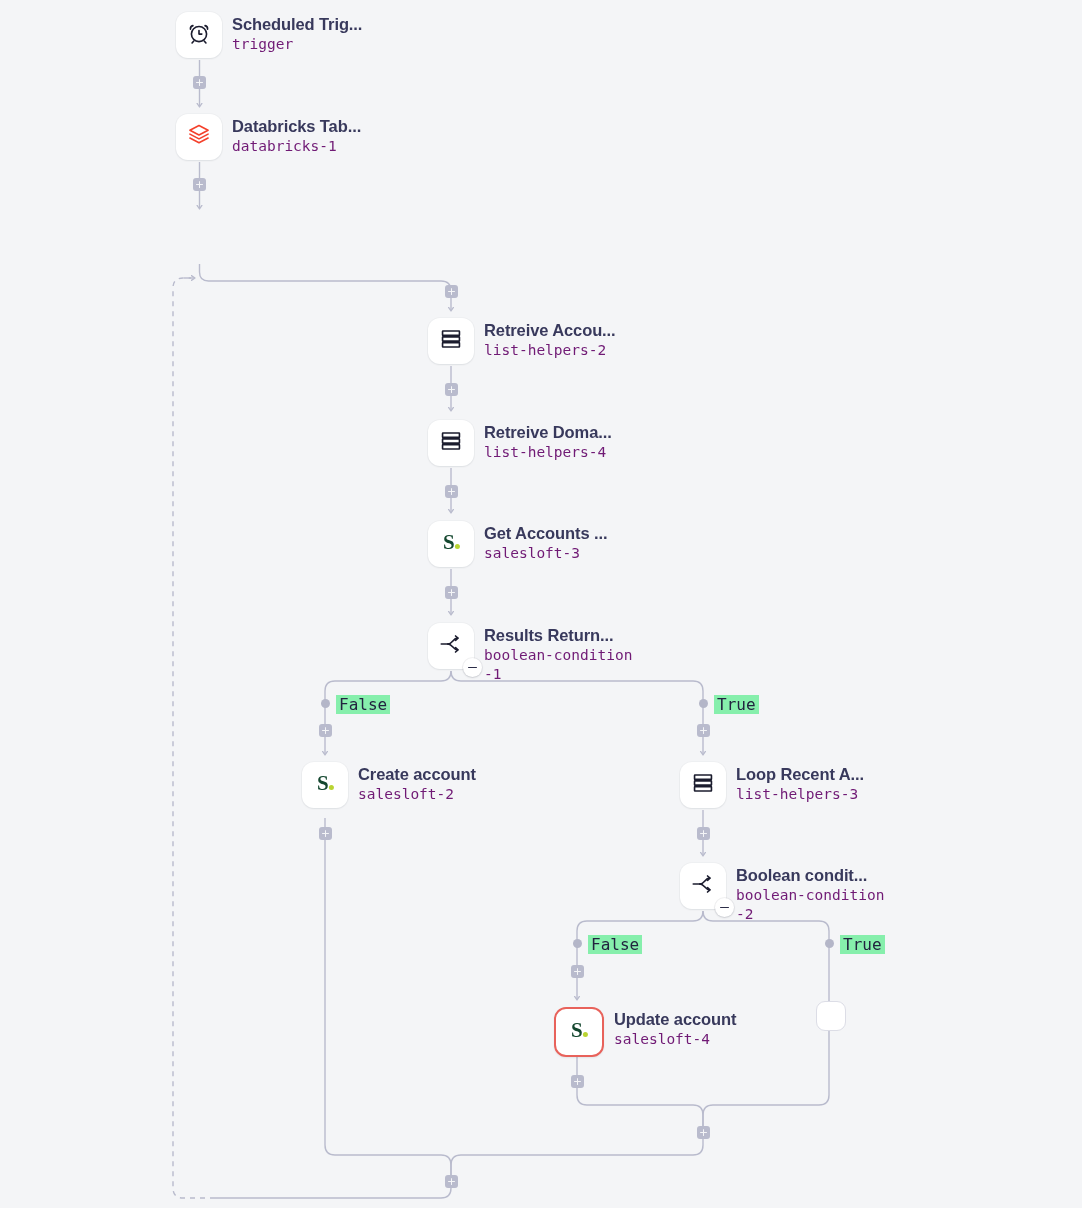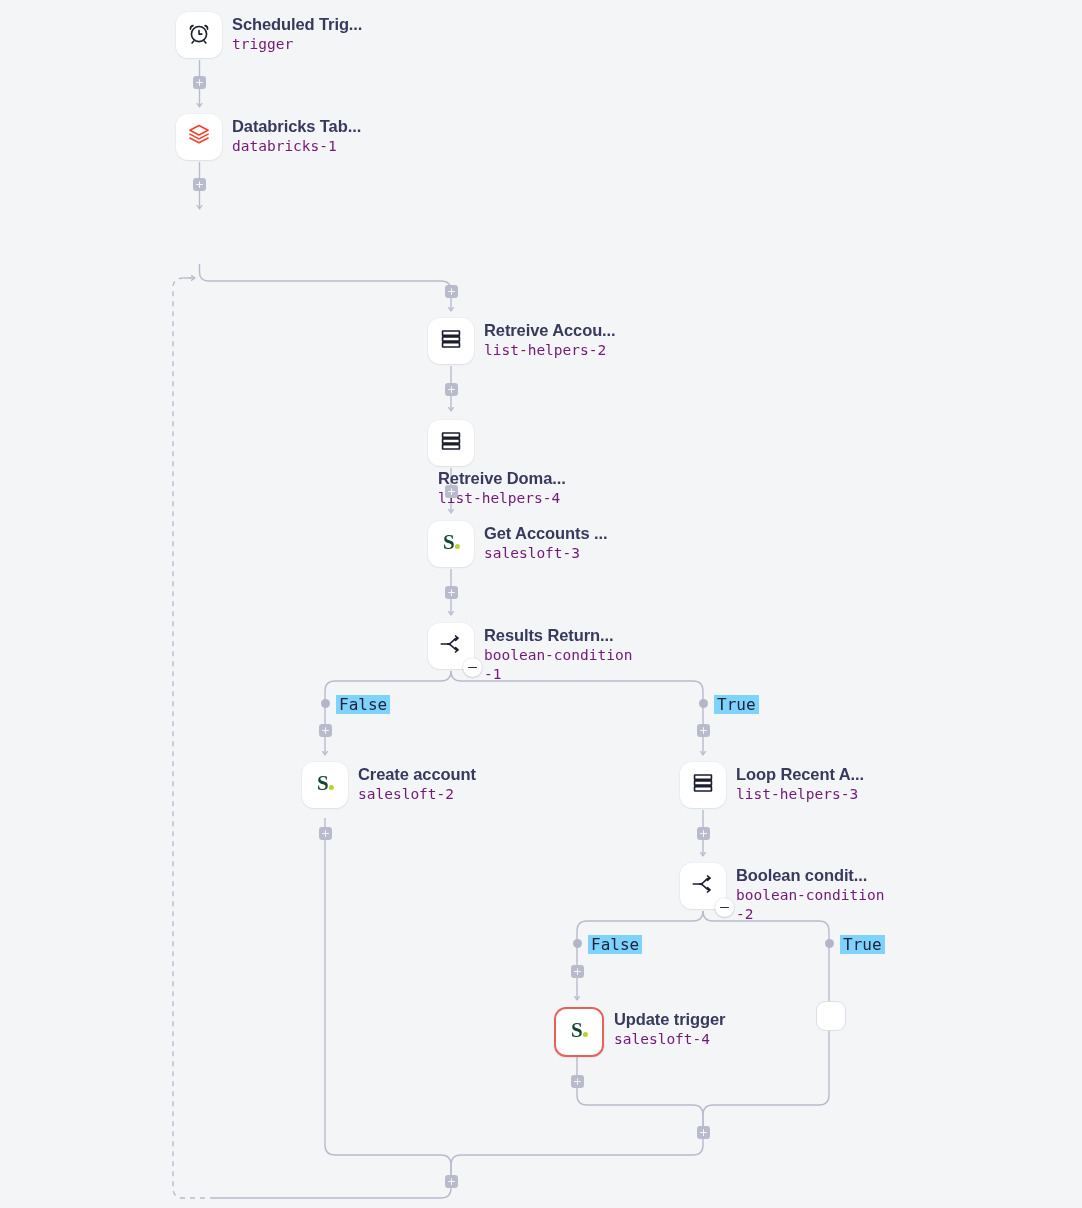--- a/index.html
+++ b/index.html
@@ -119,21 +119,21 @@
   }
   .plus-btn::before { width: 7px; height: 1.7px; }
   .plus-btn::after  { width: 1.7px; height: 7px; }
 
   
   .branch-label {
     position: absolute;
     font-family: "DejaVu Sans Mono", monospace;
     font-size: 16px;
     color: #22233f;
-    background: #7dd3fc;
+    background: #86efac;
     padding: 0 3px;
     line-height: 19px;
     white-space: nowrap;
   }
   .branch-dot {
     position: absolute;
     width: 9px;
     height: 9px;
     border-radius: 50%;
     background: #b4b6c8;
@@ -241,21 +241,21 @@
           <rect x="4.2" y="15.4" width="15.6" height="4" rx="0.4"></rect>
         </svg>
       </span>
     </div>
     <div class="node-text">
       <div class="node-title">Retreive Accou...</div>
       <div class="node-subtitle">list-helpers-2</div>
     </div>
   </div>
 
-  <div class="node" style="left:428px; top:420px;flex-direction:column;">
+  <div class="node" style="left:428px; top:420px;">
     <div class="node-icon">
       <span>
         <svg width="26" height="26" viewBox="0 0 24 24" fill="none" stroke="#1b1c2e" stroke-width="1.5">
           <rect x="4.2" y="4.6" width="15.6" height="4" rx="0.4"></rect>
           <rect x="4.2" y="10" width="15.6" height="4" rx="0.4"></rect>
           <rect x="4.2" y="15.4" width="15.6" height="4" rx="0.4"></rect>
         </svg>
       </span>
     </div>
     <div class="node-text">
@@ -355,21 +355,21 @@
   <div class="node" style="left:554px; top:1007px;">
     <div class="node-icon error">
       <span>
         <svg width="28" height="28" viewBox="0 0 28 28">
           <text x="6" y="21" font-family="'Liberation Serif', serif" font-size="21" font-weight="700" fill="#14472f">S</text>
           <circle cx="20.4" cy="18.6" r="2.5" fill="#b9d432"></circle>
         </svg>
       </span>
     </div>
     <div class="node-text">
-      <div class="node-title">Update trigger</div>
+      <div class="node-title">Update account</div>
       <div class="node-subtitle">salesloft-4</div>
     </div>
   </div>
 
   <div class="node" style="left:816px; top:1001px;">
     <div class="node-icon placeholder"></div>
   </div>
 
   <span class="branch-dot" style="left:321px; top:699px;"></span>
   <span class="branch-label" style="left:336px; top:695px;">False</span>

